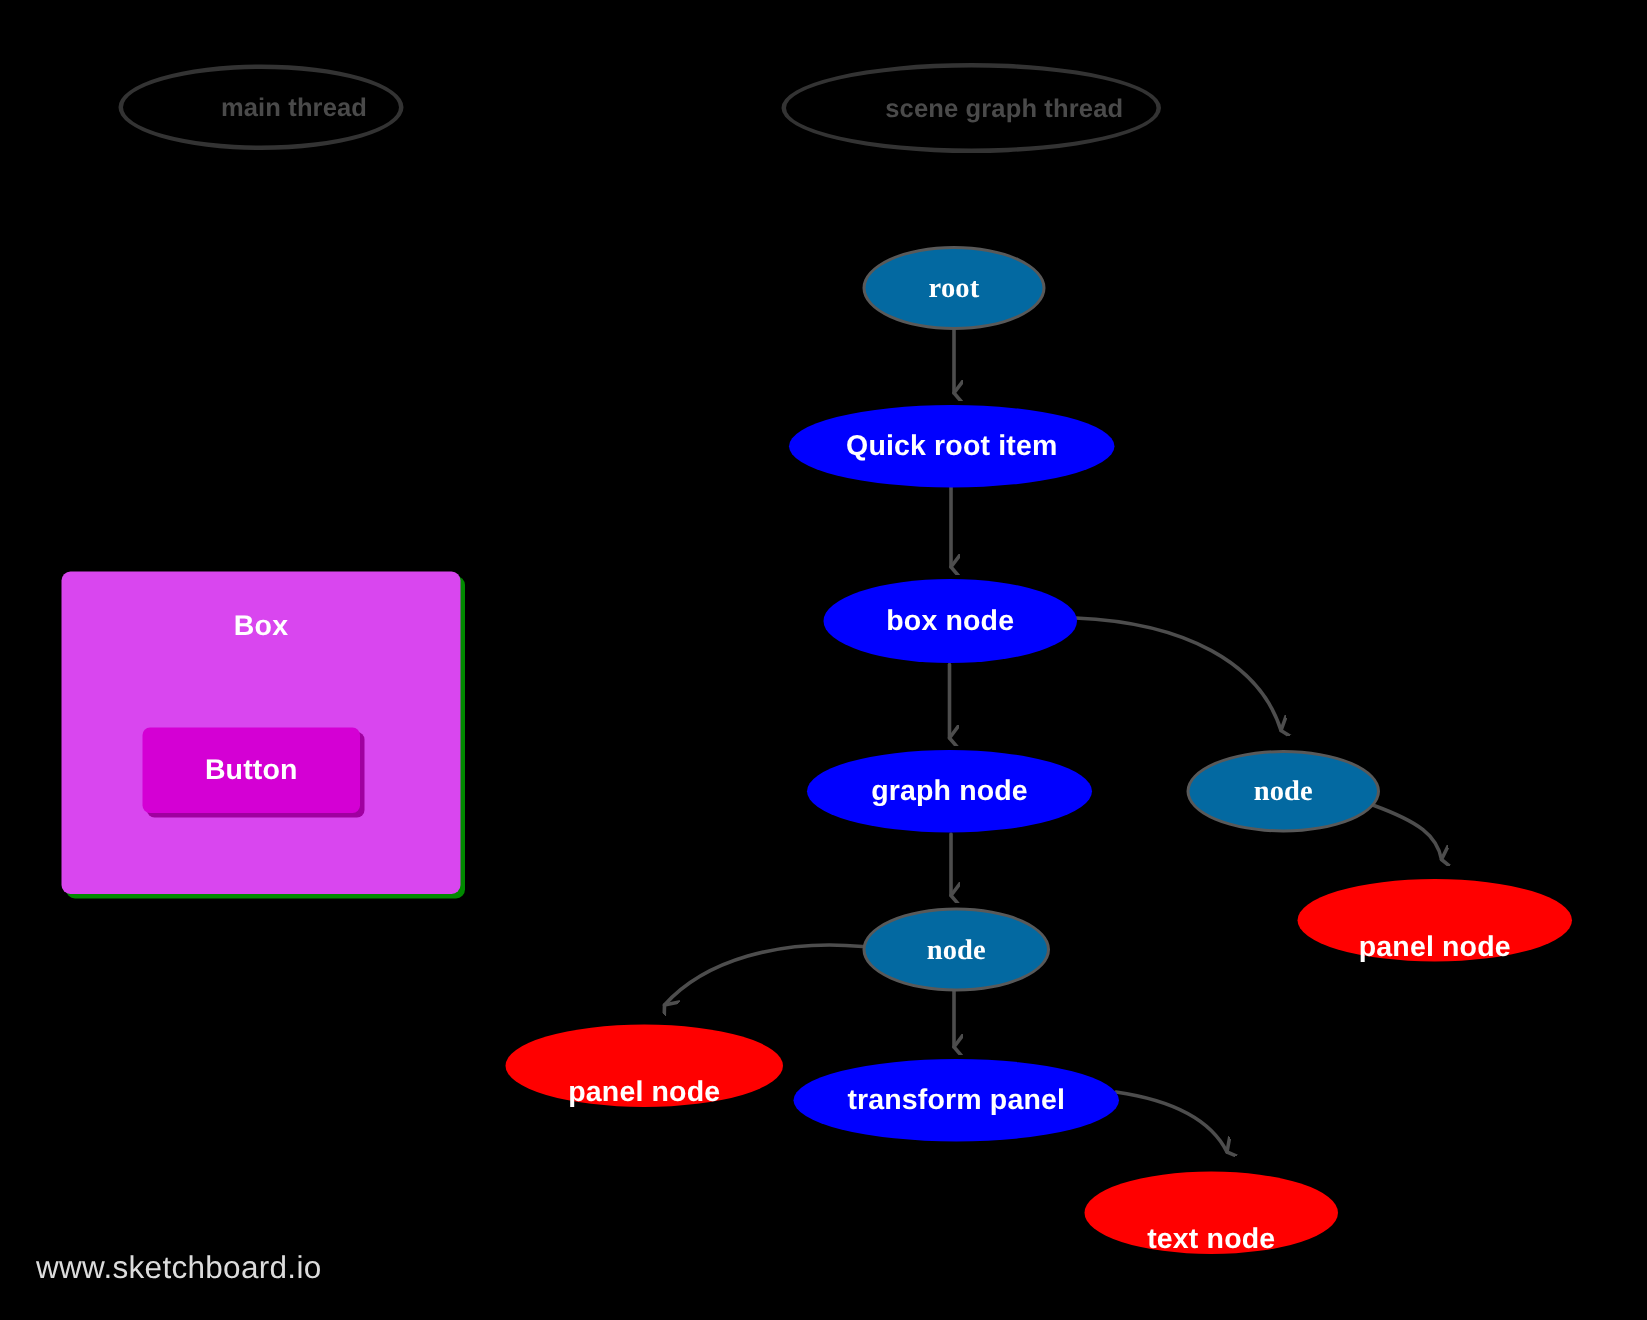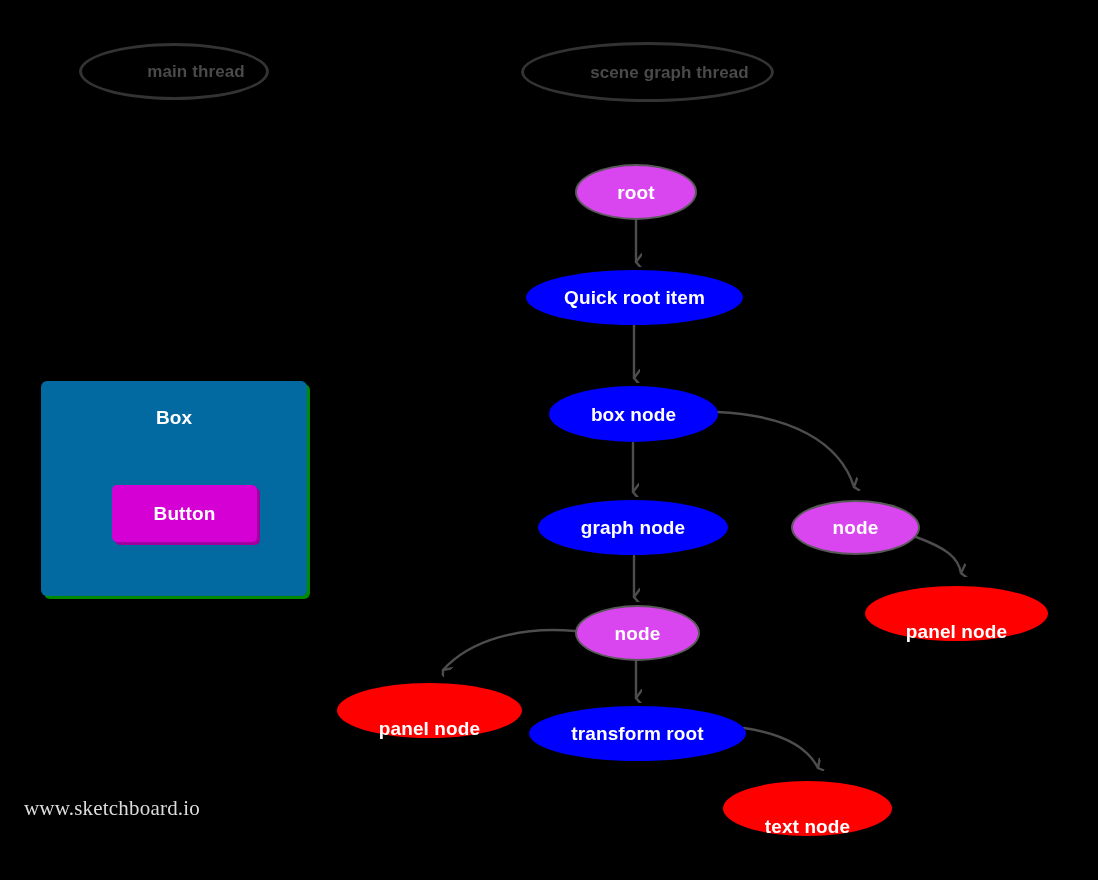--- a/index.html
+++ b/index.html
@@ -37,22 +37,23 @@
   .node .label {
     font-weight: bold;
     line-height: 1;
     letter-spacing: 0.1px;
   }
   
   .ellipse {
     border-radius: 50%;
   }
   .ellipse.gray {
-    background: #d946ef;
+    background: #0369a1;
     border: 2px solid #595959;
+    font-family: Liberation Serif, serif;
   }
   .ellipse.blue {
     background: #0000ff;
     border: 0;
   }
   .ellipse.red {
     background: #ff0000;
     border: 0;
     align-items: flex-end;
   }
@@ -66,21 +67,21 @@
     background: transparent;
     border: 3px solid #333333;
   }
   .thread .label {
     color: #4a4a4a;
     font-size: 17px;
     margin-left: 44px;
   }
   
   .rect-box {
-    background: #0369a1;
+    background: #d946ef;
     border-radius: 6px;
     box-shadow: 3px 3px 0 0 #008a00;
     align-items: flex-start;
     padding-top: 27px;
   }
   .rect-box > .label {
     color: #ffffff;
     font-size: 19px;
   }
   
@@ -90,25 +91,24 @@
     box-shadow: 3px 3px 0 0 #a000a0;
   }
   .rect-button .label {
     color: #ffffff;
     font-size: 19px;
   }
   
   #watermark {
     position: absolute;
     left: 24px;
-    top: 796px;
+    top: 834px;
     color: #dcdcdc;
     font-size: 21px;
     letter-spacing: 0.2px;
-    font-family: Liberation Serif, serif;
   }
 </style>
 </head>
 <body>
 
 <div id="canvas">
 
   <svg id="edges" viewBox="0 0 1098 880" width="1098" height="880">
     <defs>
       <marker id="arrow" markerWidth="14" markerHeight="14" refX="9" refY="6" orient="auto" markerUnits="userSpaceOnUse">
@@ -142,21 +142,21 @@
   </div>
 
   <div class="node thread" style="left:521px; top:42px; width:253px; height:60px;justify-content:center;">
     <span class="label">scene graph thread</span>
   </div>
 
   <div class="node rect-box" style="left:41px; top:381px; width:266px; height:215px;">
     <span class="label">Box</span>
   </div>
 
-  <div class="node rect-button" style="left:112px; top:485px; width:145px; height:57px;">
+  <div class="node rect-button" style="left:95px; top:485px; width:145px; height:57px;">
     <span class="label">Button</span>
   </div>
 
   <div class="node ellipse gray" style="left:575px; top:164px; width:122px; height:56px;">
     <span class="label">root</span>
   </div>
 
   <div class="node ellipse blue" style="left:549px; top:386px; width:169px; height:56px;">
     <span class="label">box node</span>
   </div>
@@ -179,21 +179,21 @@
 
   <div class="node ellipse gray" style="left:575px; top:605px; width:125px; height:56px;">
     <span class="label">node</span>
   </div>
 
   <div class="node ellipse red" style="left:337px; top:683px; width:185px; height:55px;">
     <span class="label">panel node</span>
   </div>
 
   <div class="node ellipse blue" style="left:529px; top:706px; width:217px; height:55px;">
-    <span class="label">transform root</span>
+    <span class="label">transform panel</span>
   </div>
 
   <div class="node ellipse red" style="left:723px; top:781px; width:169px; height:55px;">
     <span class="label">text node</span>
   </div>
 
   <div id="watermark">www.sketchboard.io</div>
 
 </div>
 

